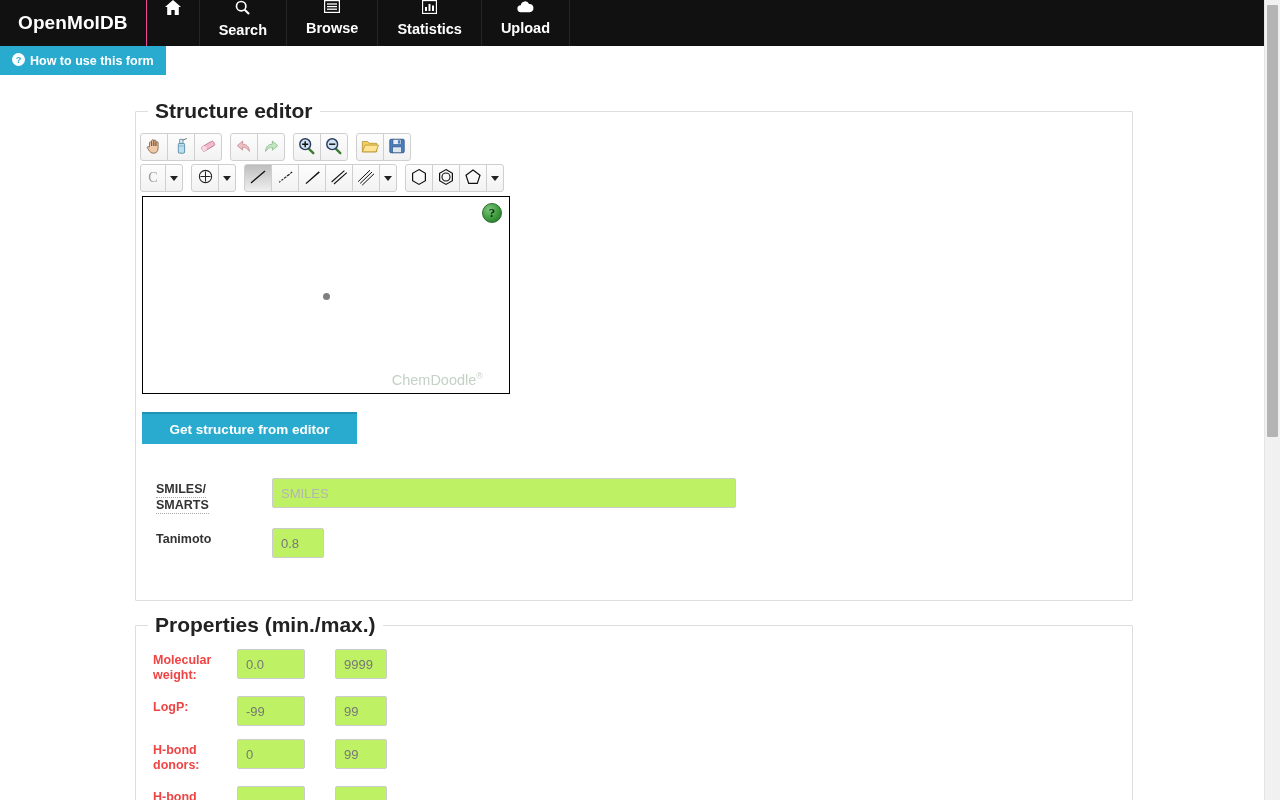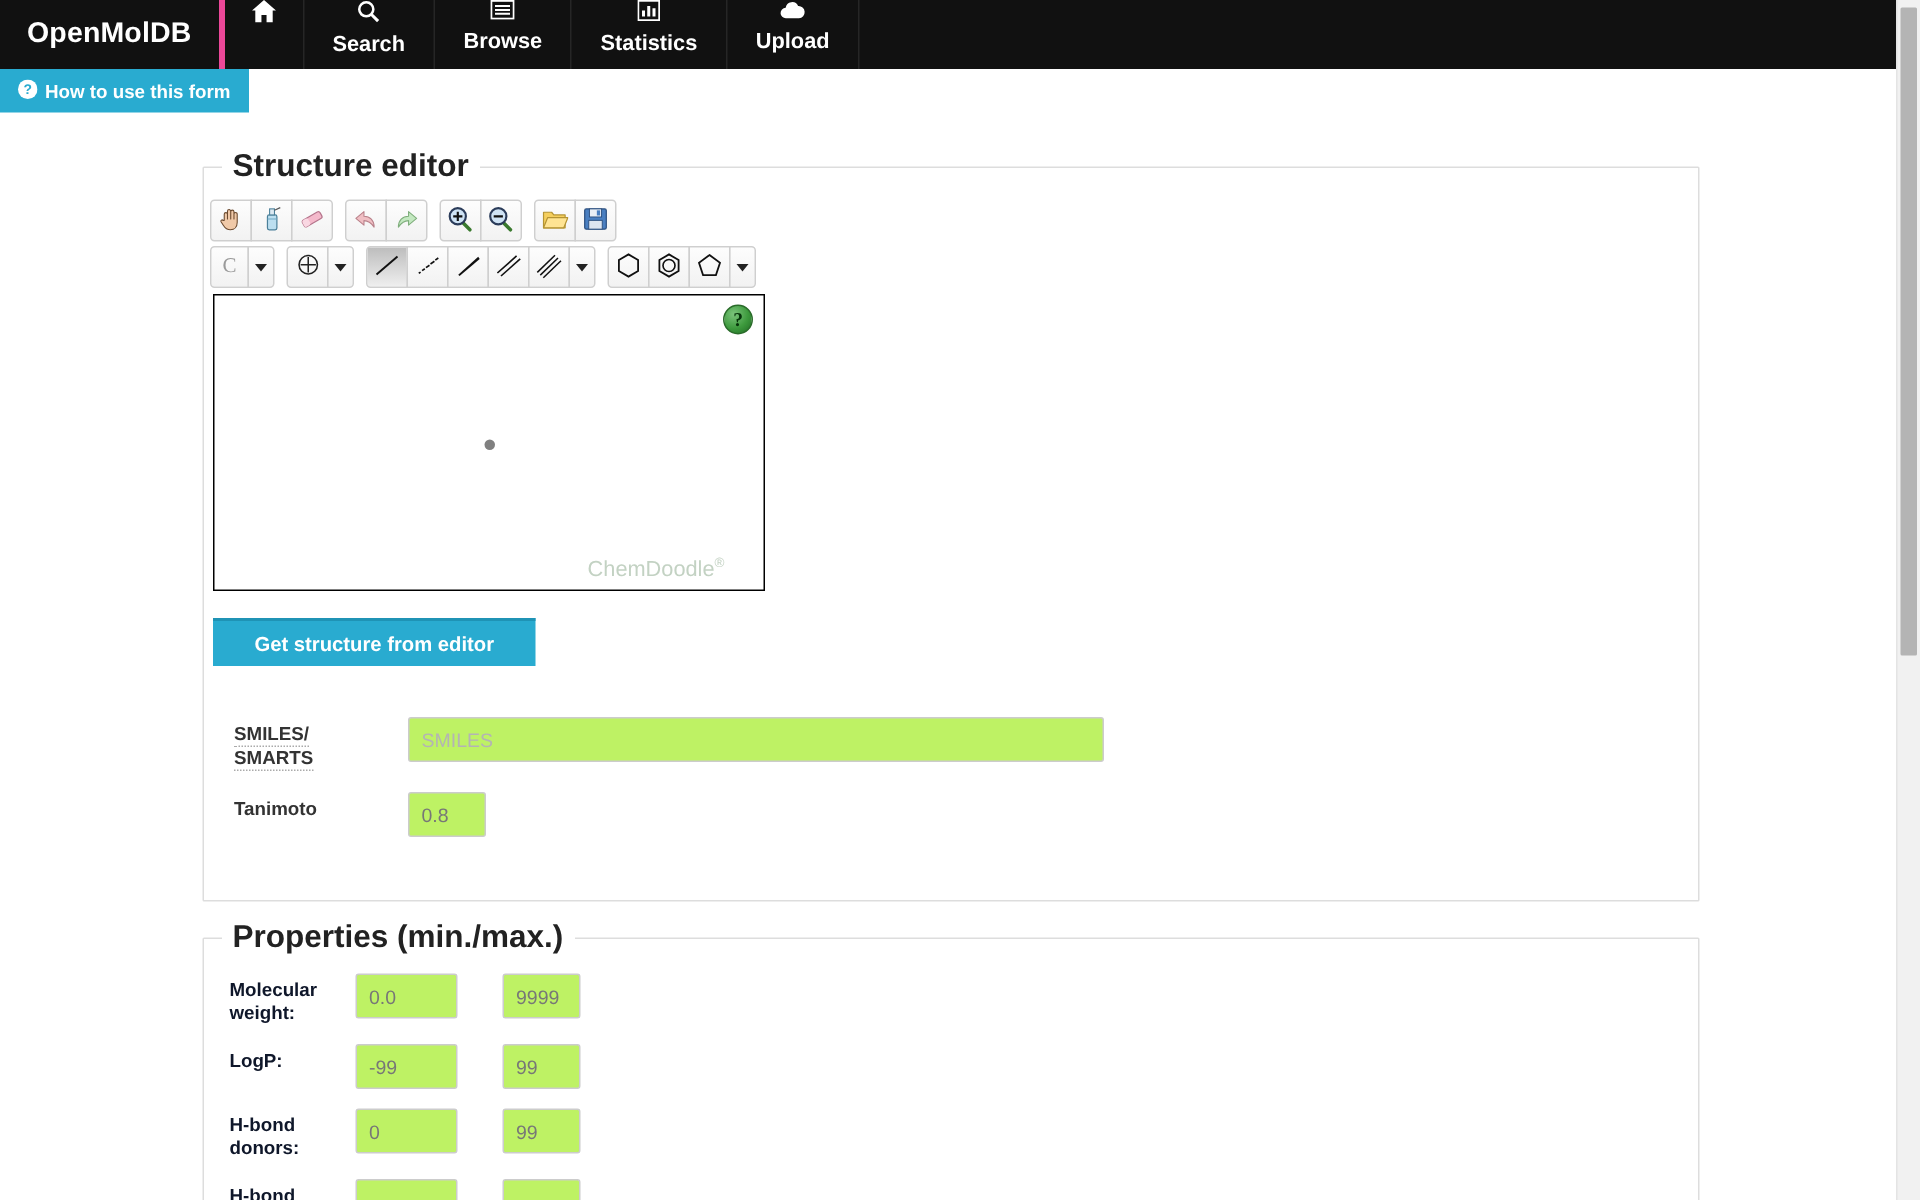--- a/index.html
+++ b/index.html
@@ -22,21 +22,21 @@
     align-items:stretch;
     width:1271px;
   }
   .brand {
     display:flex; align-items:center;
     padding:12px 18px;
     color:#ffffff;
     font-size:19px;
     font-weight:bold;
     letter-spacing:0.1px;
-    border-right:4px solid #ec4899;
+    border-right:1px solid #ec4899;
     white-space:nowrap;
   }
   .nav-item {
     display:flex; align-items:center;
     gap:7px;
     padding:0 19px;
     color:#ffffff;
     font-size:14.5px;
     font-weight:bold;
     border-right:1px solid #262626;
@@ -198,21 +198,21 @@
   .finput.small { width:52px; }
   .finput.num { width:68px; margin-right:30px; }
 
   
   .prop-area { padding:12px 0 0 17px; }
   .prow { display:flex; align-items:flex-start; margin-bottom:13px; }
   .plabel {
     width:84px;
     font-size:12.5px;
     font-weight:bold;
-    color:#0f172a;
+    color:#ef4444;
     line-height:15px;
     padding-top:4px;
   }
 
   
   .scrollbar {
     position:absolute; right:0; top:0;
     width:16px; height:800px;
     background:#f1f1f1;
     border-left:1px solid #e4e4e4;

